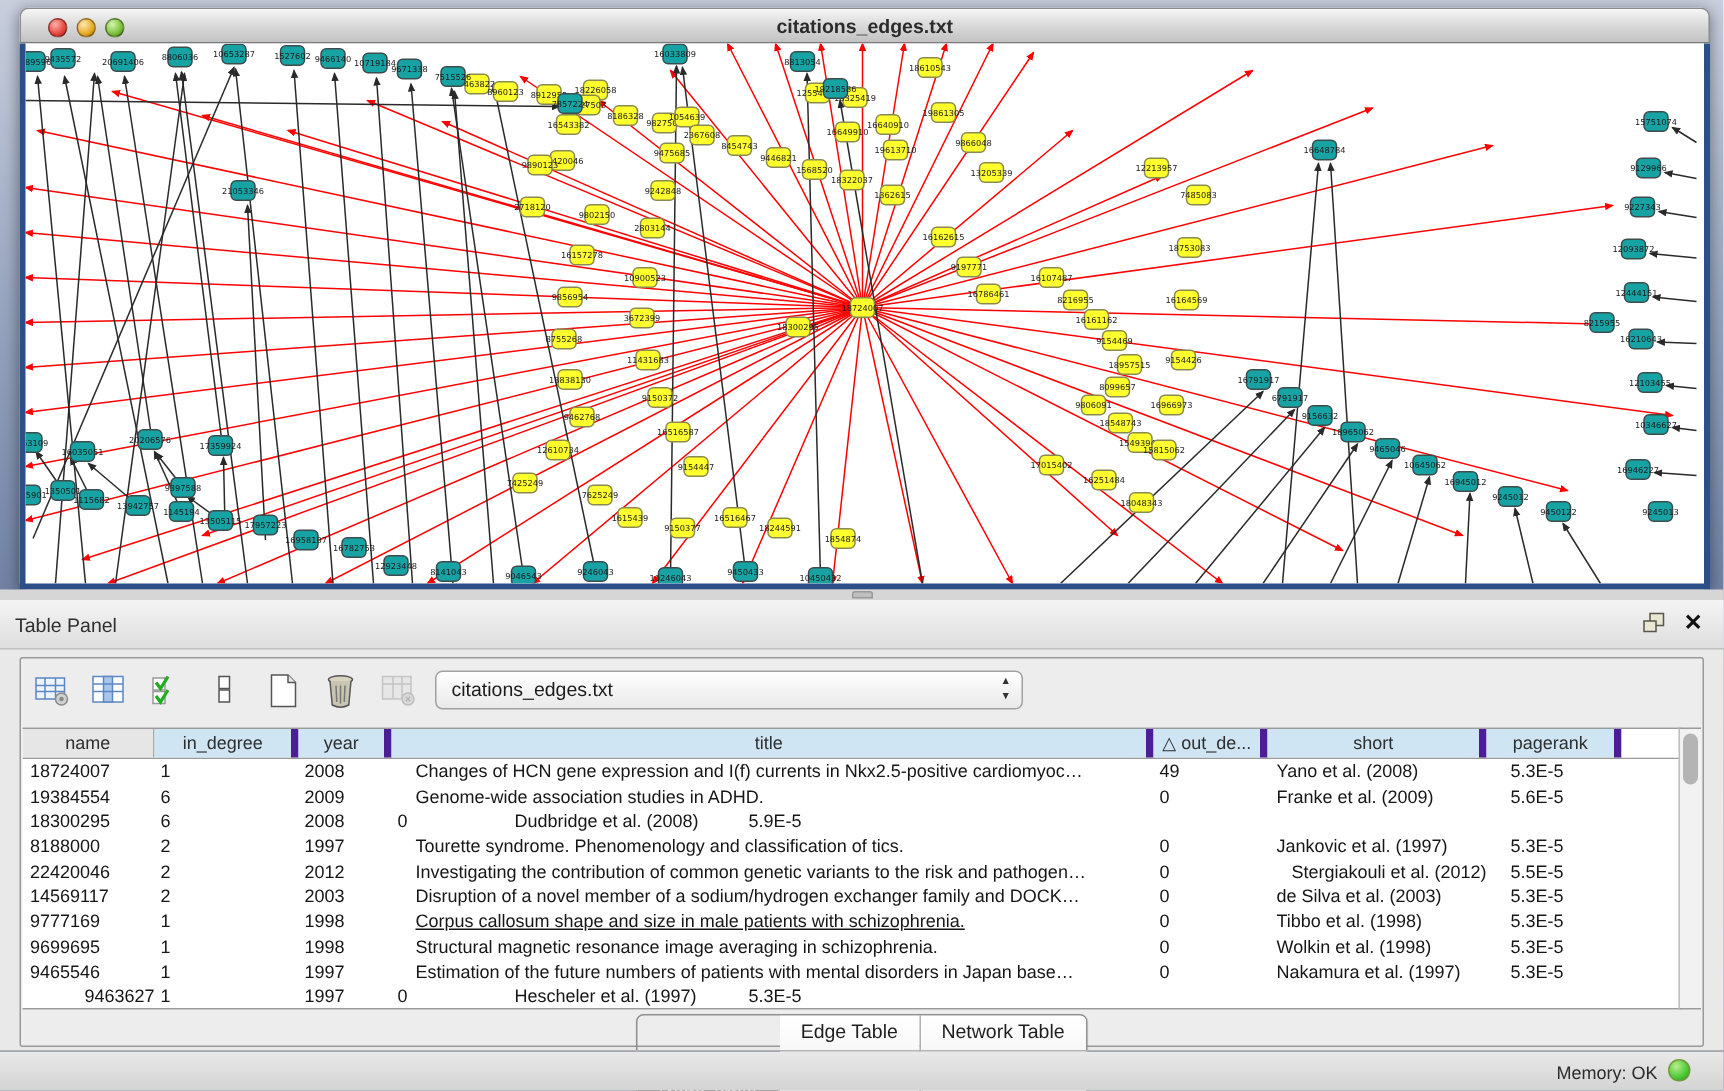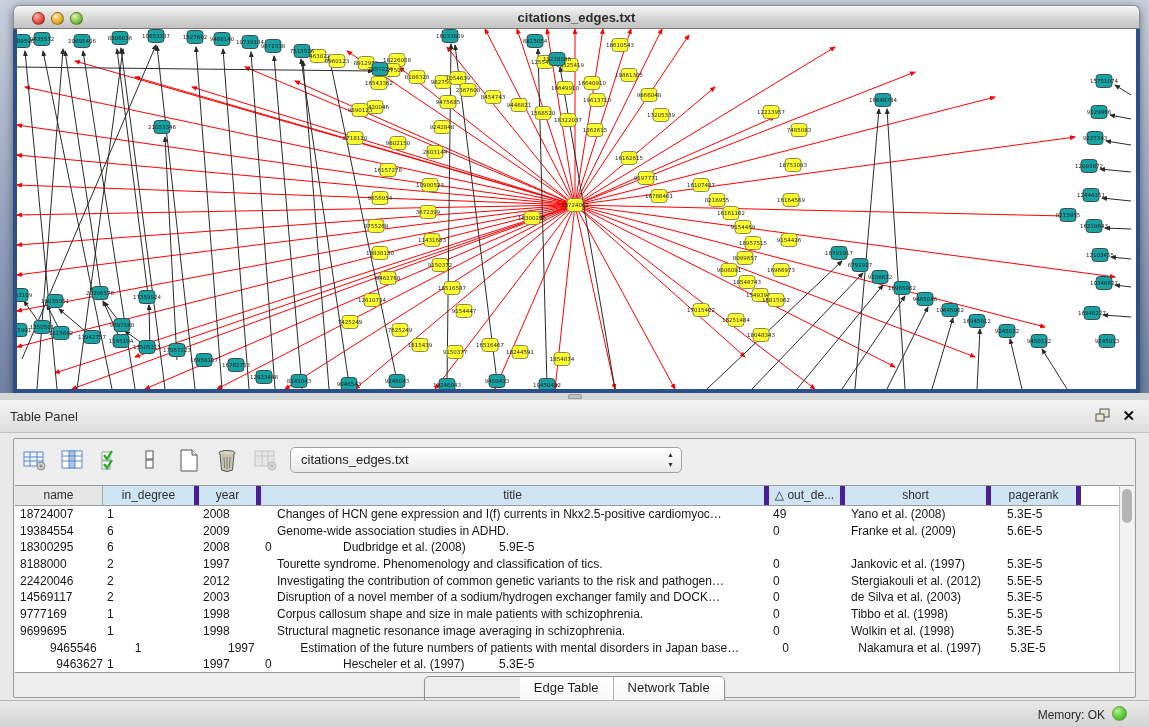--- a/index.html
+++ b/index.html
@@ -856,56 +856,56 @@
               <div class="td" style="width: 146px; padding-left: 6px;">Jankovic et al. (1997)</div>
               <div class="td" style="width: 90px; padding-left: 16px;">5.3E-5</div>
               <div class="td" style="width: 40px; padding-left: 0px;"></div>
             </div>
             <div class="trow">
               <div class="td" style="width: 88px; padding-left: 5px;">22420046</div>
               <div class="td" style="width: 96px; padding-left: 4px;">2</div>
               <div class="td" style="width: 62px; padding-left: 4px;">2012</div>
               <div class="td" style="width: 508px; padding-left: 16px;">Investigating the contribution of common genetic variants to the risk and pathogen…</div>
               <div class="td" style="width: 76px; padding-left: 4px;">0</div>
-              <div class="td" style="width: 146px; padding-left: 6px;">Stergiakouli et al. (2012)</div>
+              <div class="td" style="width: 146px; padding-left: 6px; text-align: right;">Stergiakouli et al. (2012)</div>
               <div class="td" style="width: 90px; padding-left: 16px;">5.5E-5</div>
               <div class="td" style="width: 40px; padding-left: 0px;"></div>
             </div>
             <div class="trow">
               <div class="td" style="width: 88px; padding-left: 5px;">14569117</div>
               <div class="td" style="width: 96px; padding-left: 4px;">2</div>
               <div class="td" style="width: 62px; padding-left: 4px;">2003</div>
               <div class="td" style="width: 508px; padding-left: 16px;">Disruption of a novel member of a sodium/hydrogen exchanger family and DOCK…</div>
               <div class="td" style="width: 76px; padding-left: 4px;">0</div>
               <div class="td" style="width: 146px; padding-left: 6px;">de Silva et al. (2003)</div>
               <div class="td" style="width: 90px; padding-left: 16px;">5.3E-5</div>
               <div class="td" style="width: 40px; padding-left: 0px;"></div>
             </div>
             <div class="trow">
               <div class="td" style="width: 88px; padding-left: 5px;">9777169</div>
               <div class="td" style="width: 96px; padding-left: 4px;">1</div>
               <div class="td" style="width: 62px; padding-left: 4px;">1998</div>
-              <div class="td" style="width: 508px; padding-left: 16px;">Corpus callosum shape and size in male patients with schizophrenia.</div>
+              <div class="td" style="width: 508px; padding-left: 16px; text-decoration: underline;">Corpus callosum shape and size in male patients with schizophrenia.</div>
               <div class="td" style="width: 76px; padding-left: 4px;">0</div>
               <div class="td" style="width: 146px; padding-left: 6px;">Tibbo et al. (1998)</div>
               <div class="td" style="width: 90px; padding-left: 16px;">5.3E-5</div>
               <div class="td" style="width: 40px; padding-left: 0px;"></div>
             </div>
             <div class="trow">
               <div class="td" style="width: 88px; padding-left: 5px;">9699695</div>
               <div class="td" style="width: 96px; padding-left: 4px;">1</div>
               <div class="td" style="width: 62px; padding-left: 4px;">1998</div>
               <div class="td" style="width: 508px; padding-left: 16px;">Structural magnetic resonance image averaging in schizophrenia.</div>
               <div class="td" style="width: 76px; padding-left: 4px;">0</div>
               <div class="td" style="width: 146px; padding-left: 6px;">Wolkin et al. (1998)</div>
               <div class="td" style="width: 90px; padding-left: 16px;">5.3E-5</div>
               <div class="td" style="width: 40px; padding-left: 0px;"></div>
             </div>
             <div class="trow">
-              <div class="td" style="width: 88px; padding-left: 5px; margin-left: 30px;">9465546</div>
+              <div class="td" style="width: 88px; padding-left: 5px;">9465546</div>
               <div class="td" style="width: 96px; padding-left: 4px;">1</div>
               <div class="td" style="width: 62px; padding-left: 4px;">1997</div>
               <div class="td" style="width: 508px; padding-left: 16px;">Estimation of the future numbers of patients with mental disorders in Japan base…</div>
               <div class="td" style="width: 76px; padding-left: 4px;">0</div>
               <div class="td" style="width: 146px; padding-left: 6px;">Nakamura et al. (1997)</div>
               <div class="td" style="width: 90px; padding-left: 16px;">5.3E-5</div>
               <div class="td" style="width: 40px; padding-left: 0px;"></div>
             </div>
             <div class="trow">
               <div class="td" style="width: 88px; padding-left: 5px; text-align: right;">9463627</div>

